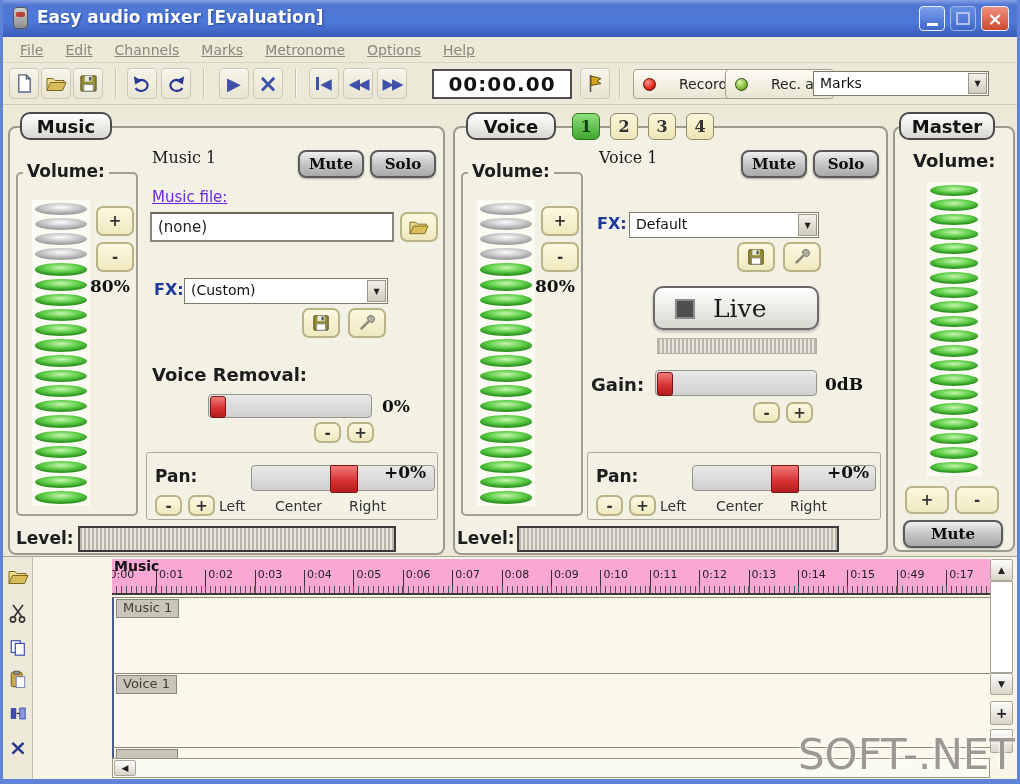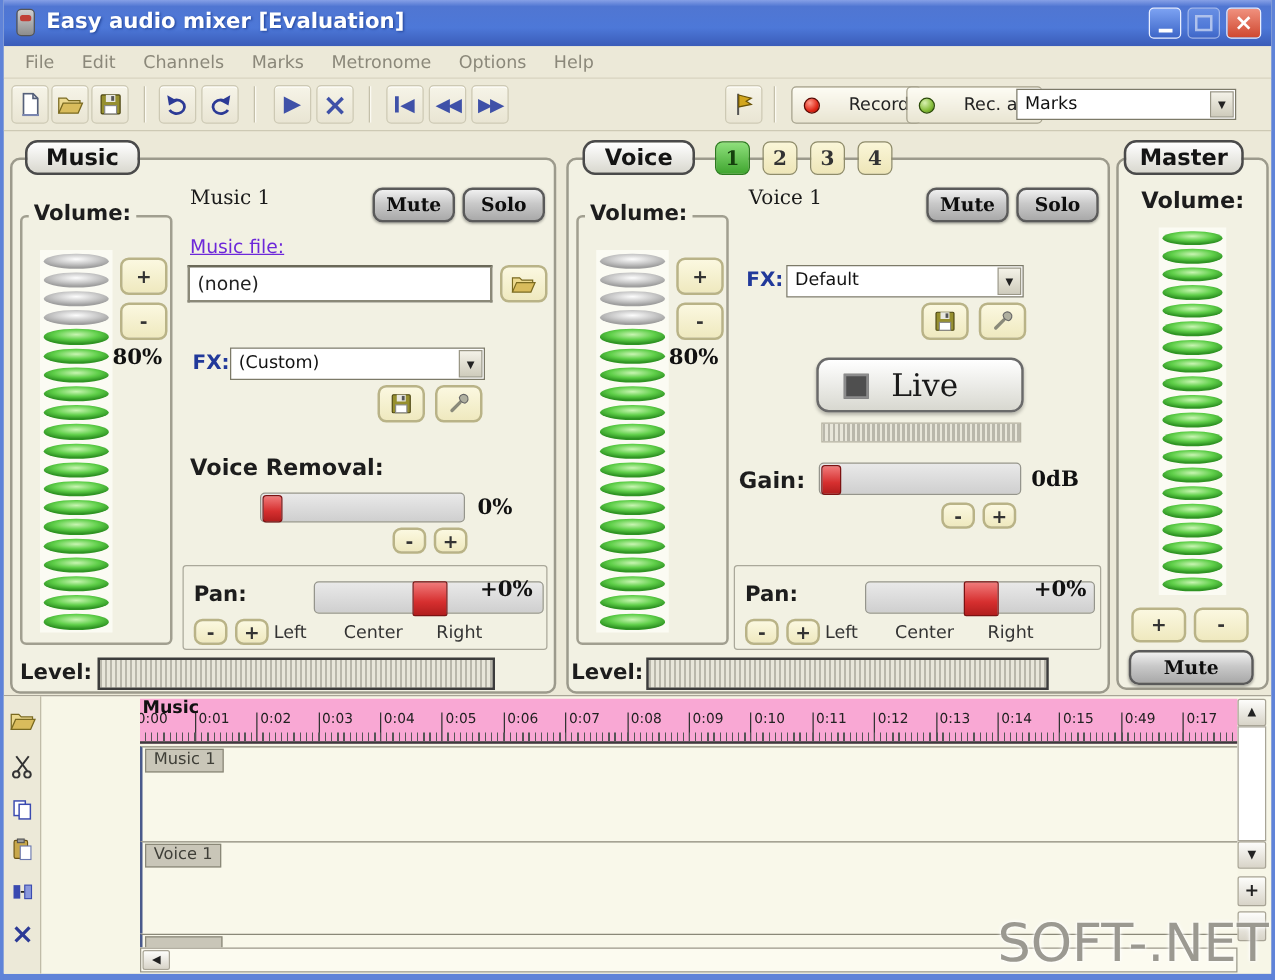--- a/index.html
+++ b/index.html
@@ -19,21 +19,21 @@
   .winbtn{top:6px;width:26px;height:25px;border-radius:4px;border:1px solid #e8eeff;color:#fff;font-weight:bold;}
   .btn-min{left:916px;background:linear-gradient(#7ca2f2,#3d66c8);}
   .btn-min .bar{width:11px;height:3px;background:#fff;margin-top:12px;}
   .btn-max{left:947px;background:linear-gradient(#7ca2f2,#3d66c8);opacity:.55;}
   .btn-max .box{width:10px;height:9px;border:2px solid #fff;}
   .btn-close{left:978px;width:28px;background:linear-gradient(#f0917e,#cf4830);font-size:18px;line-height:23px;}
 
   
   .menubar{left:0;top:37px;width:100%;height:26px;background:#ece9d8;border-bottom:1px solid #d8d4c0;
     display:flex;align-items:center;padding-left:6px;}
-  .menu-item{padding:3px 11px;color:#8b887a;font-size:14px;cursor:default;}
+  .menu-item{padding:3px 11px;color:#8b887a;font-size:14px;cursor:default;text-decoration:underline;}
 
   
   .toolbar{left:0;top:64px;width:100%;height:41px;background:#ece9d8;border-bottom:1px solid #cdc9b4;}
   .tbtn{top:4px;width:30px;height:31px;border:1px solid #cdc9b4;border-radius:4px;
     background:linear-gradient(#f6f4e8,#e9e5d3);box-shadow:inset 0 1px 0 #fff;}
   .tsep{top:5px;width:2px;height:29px;border-left:1px solid #c4c0aa;border-right:1px solid #fbfaf2;}
   .transport{color:#3f51a8;font-weight:bold;font-size:15px;letter-spacing:-2px;}
   .skipbar{display:inline-block;width:3px;height:13px;background:#3f51a8;margin-right:1px;}
   .timebox{left:429px;top:5px;width:140px;height:30px;background:#fff;border:2px solid #4f4f4f;
     font-weight:bold;font-size:20px;color:#111;letter-spacing:1px;}
@@ -178,20 +178,21 @@
         <span class="skipbar"></span>
         <span class="transport" style="letter-spacing:0">◀</span>
       </div>
     <div class="abs tbtn flexc" style="left:340px">
         <span class="transport">◀◀</span>
       </div>
     <div class="abs tbtn flexc" style="left:374px">
         <span class="transport">▶▶</span>
       </div>
 
+    <div class="abs timebox flexc">00:00.00</div>
 
     <div class="abs tbtn flexc" style="left:577px">
       <svg width="17" height="19" viewBox="0 0 16 19">
           <path d="M3 1v17" stroke="#555" stroke-width="1.6"></path>
           <path d="M3.5 2l10 2.5-4 2.5 4 2.5-10 2z" fill="#d2a61e" stroke="#6a5408"></path>
         </svg>
     </div>
     <div class="abs tsep" style="left:616px"></div>
 
     <div class="abs chipbtn" style="left:630px">

